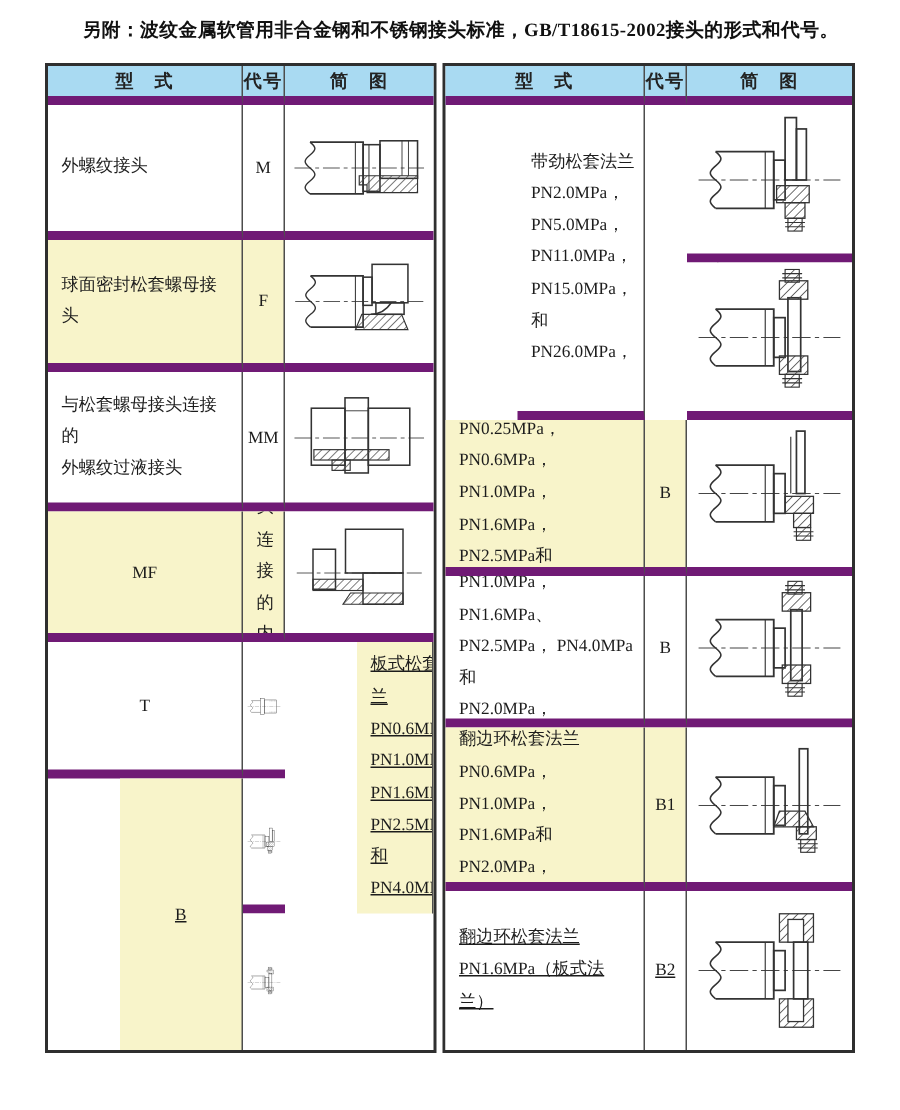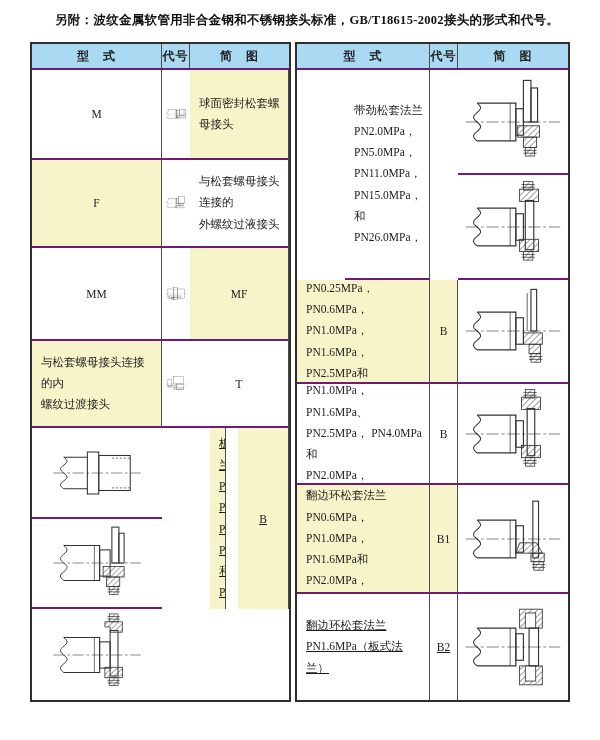--- a/index.html
+++ b/index.html
@@ -20,21 +20,21 @@
     left:30px;width:261px;
     grid-template-columns:130px 28px 1fr;
     grid-template-rows:26px 90px 88px 93px 87px 91px 90px 91px;
   }
   .tbl-right{
     left:295px;width:275px;
     grid-template-columns:133px 28px 1fr;
     grid-template-rows:26px 105px 105px 104px 101px 109px 106px;
   }
   .c{
-    border-right:1px solid #4d4d4d;border-bottom:2px solid #701a75;
+    border-right:1px solid #4d4d4d;border-bottom:6px solid #701a75;
     box-sizing:border-box;display:flex;align-items:center;justify-content:center;
     background:#fff;overflow:hidden;
   }
   .c.lastcol{border-right:none;text-align:right;}
   .c.lastrow{border-bottom:none;text-decoration:underline;}
   .hd{
     background:#a9daf2;font-weight:bold;font-size:12px;letter-spacing:1px;
     color:#222;
   }
   .typ{
@@ -69,20 +69,21 @@
   </defs>
 </svg>
 
 <div class="page-title">另附：波纹金属软管用非合金钢和不锈钢接头标准，GB/T18615-2002接头的形式和代号。</div>
 
 <div class="tbl tbl-left">
   <div class="c hd">型　式</div>
   <div class="c hd">代号</div>
   <div class="c hd lastcol">简　图</div>
 
+  <div class="c typ">外螺纹接头</div>
   <div class="c cod">M</div>
   <div class="c dg lastcol">
     <svg width="100" height="84" viewBox="0 0 110 96">
       <g stroke="#333" fill="none" stroke-width="1.2">
         <use href="#cl"></use>
           <use href="#hose"></use>
         <rect x="58" y="30" width="13" height="36"></rect>
         <line x1="62.5" y1="30" x2="62.5" y2="66" stroke-width="0.8"></line>
         <rect x="71" y="27" width="29" height="29"></rect>
         <path d="M88,27 V54 M93,27 V54" stroke-width="0.7"></path>

